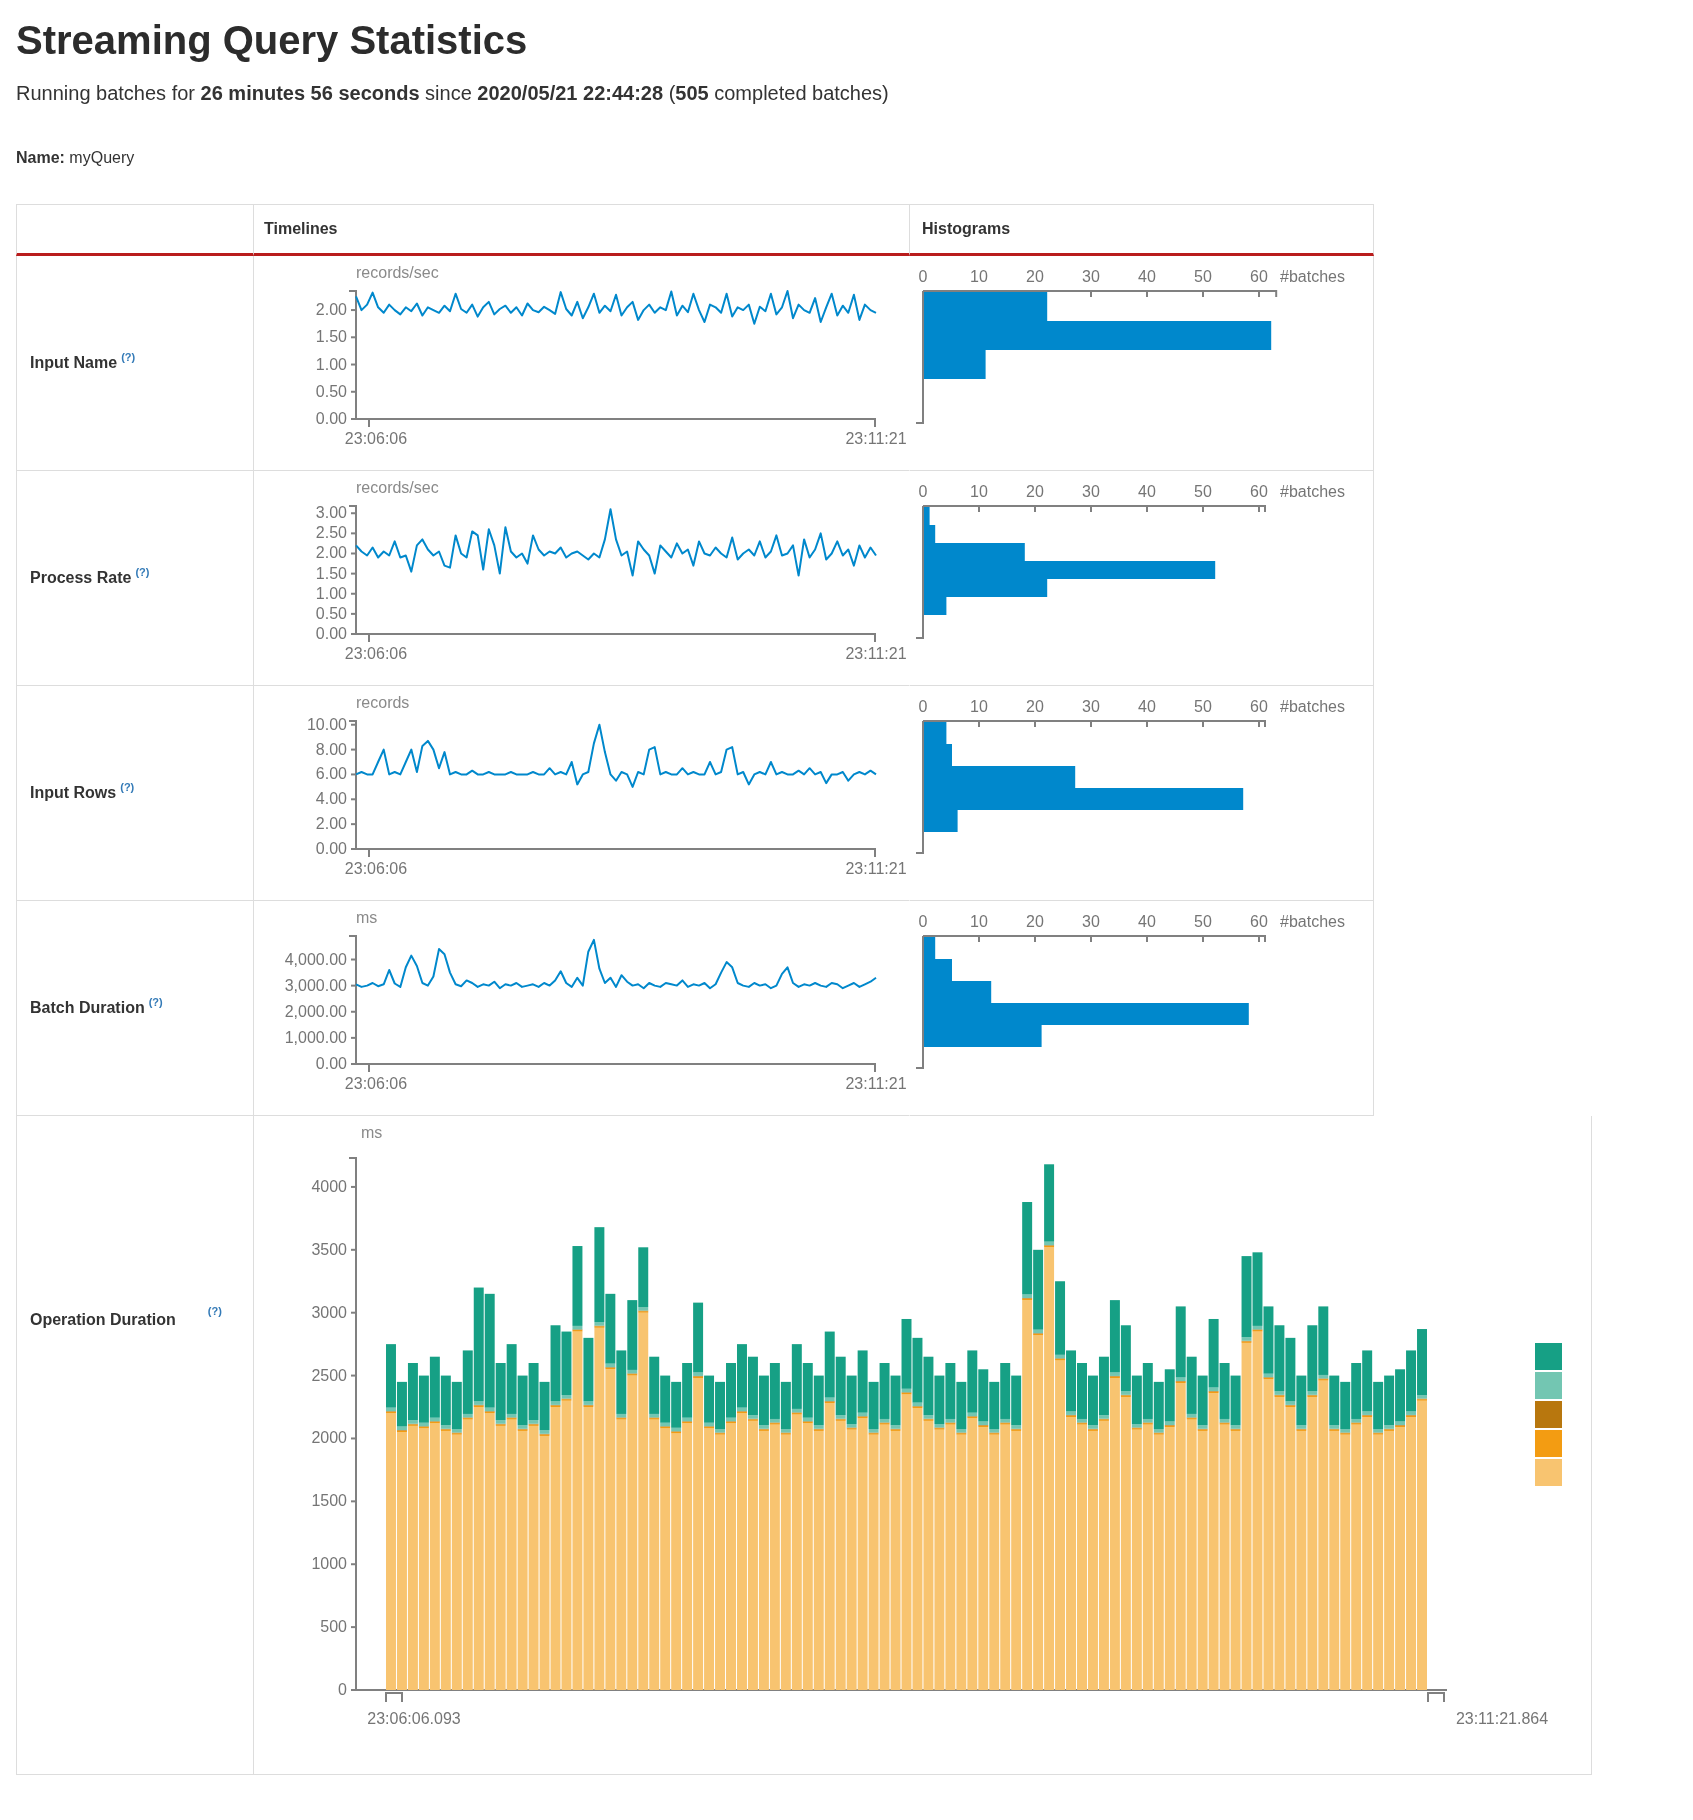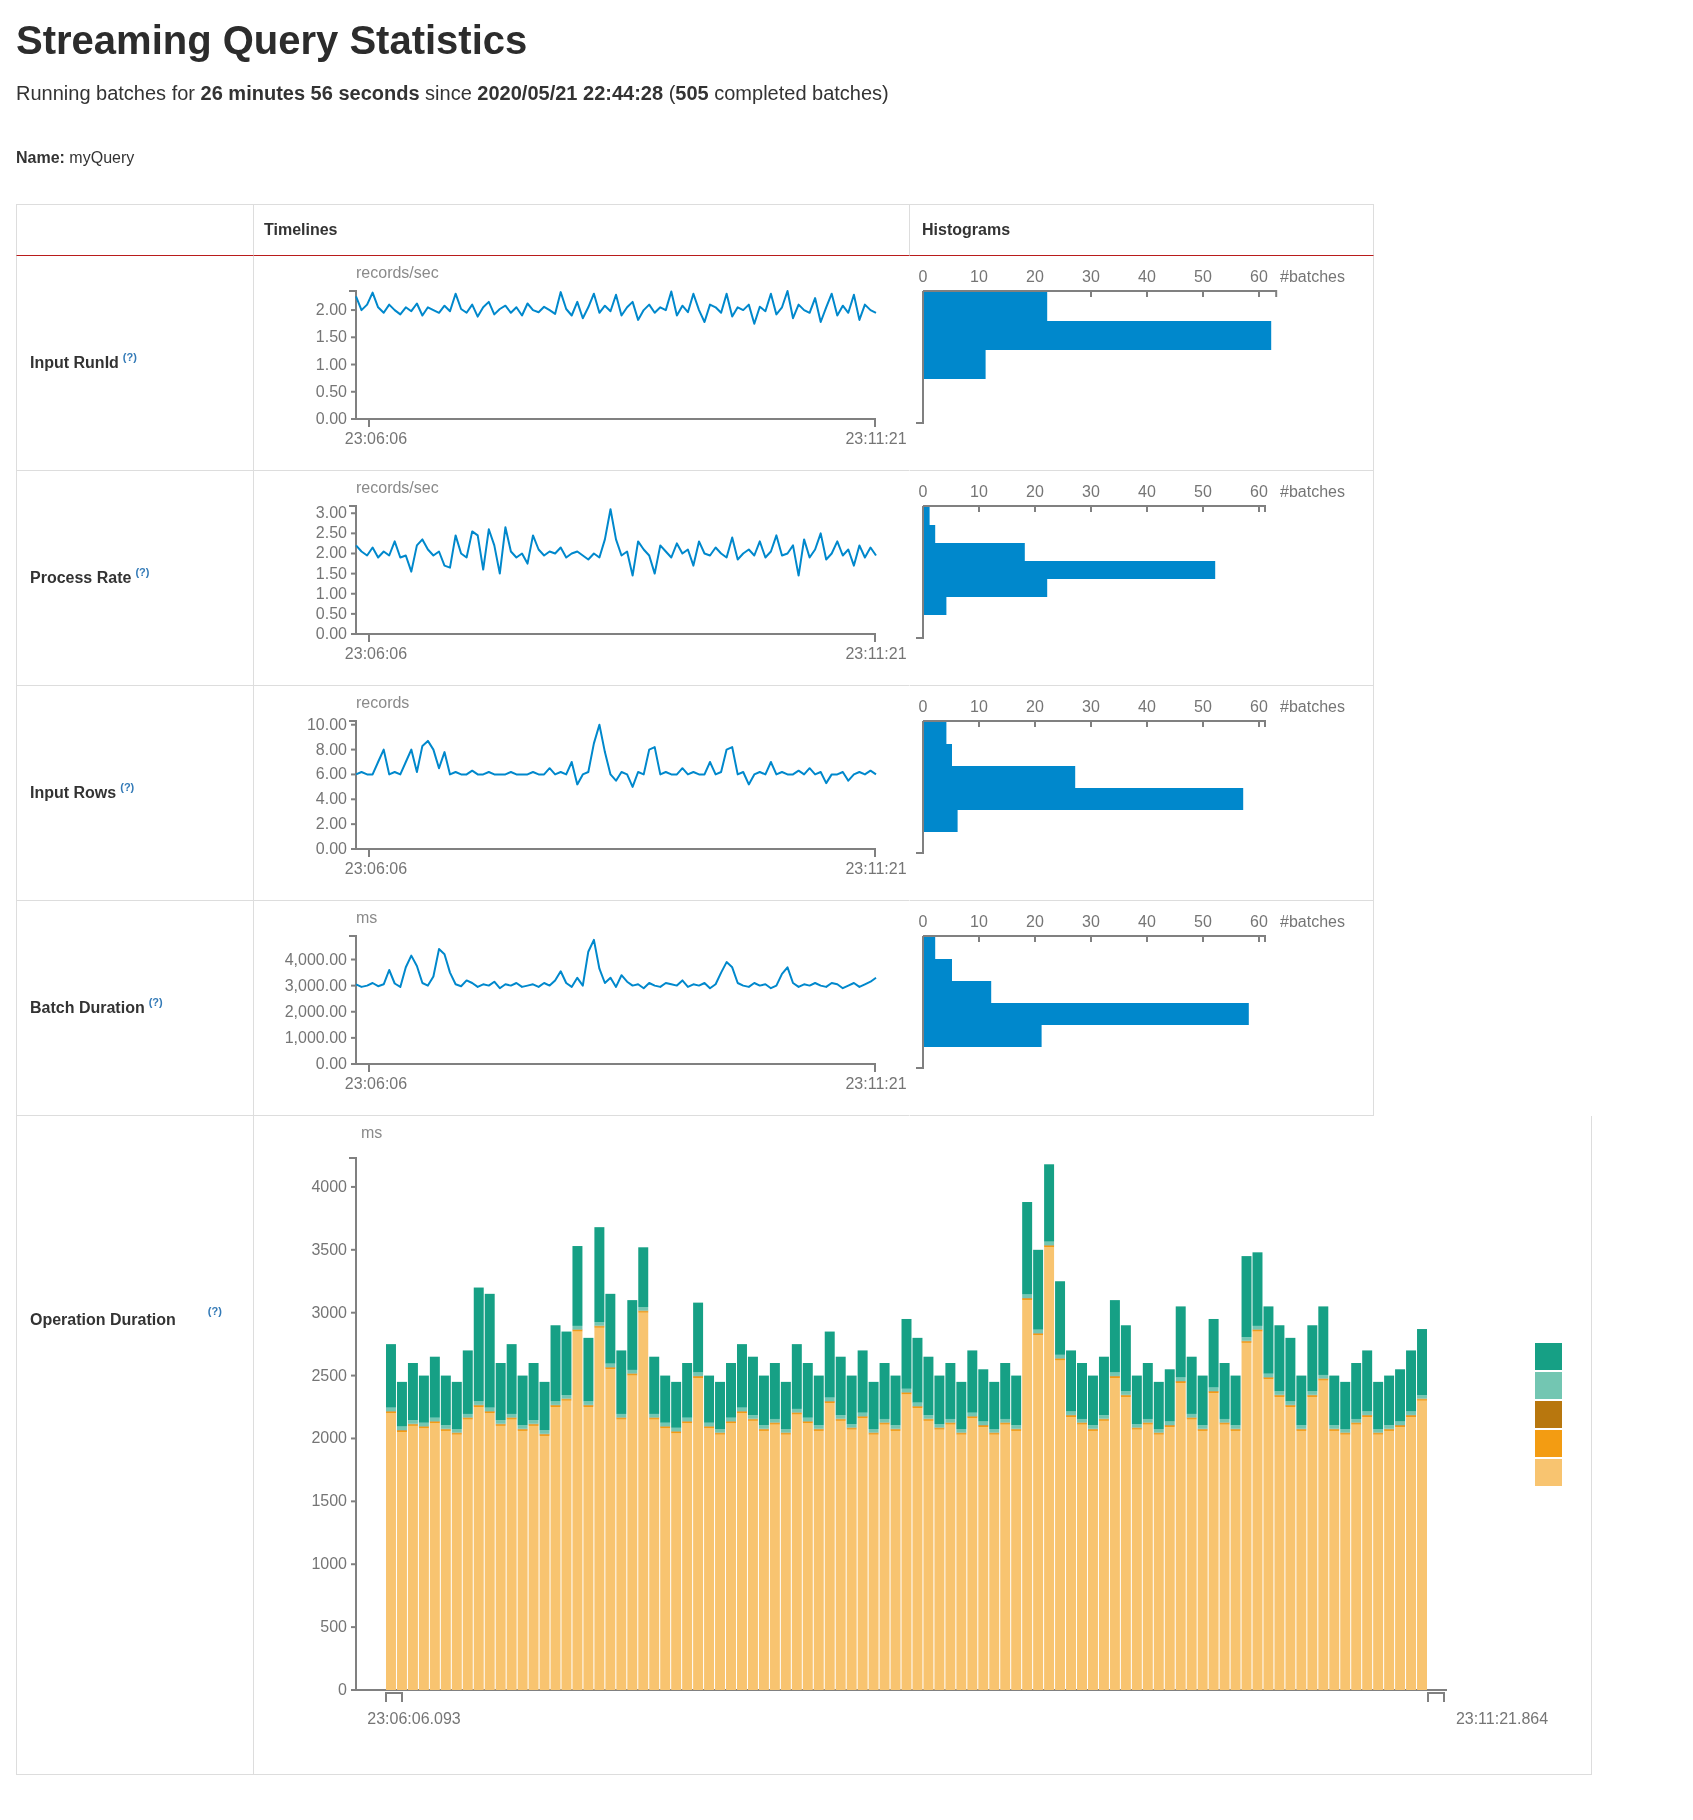--- a/index.html
+++ b/index.html
@@ -6,21 +6,21 @@
     font-family:"Liberation Sans",sans-serif;}
   .page{padding:10px 0 24px 16px;}
   h1{margin:8px 0 0;font-size:40px;font-weight:700;color:#2c2c2c;}
   .subtitle{margin:19px 0 0;font-size:20px;}
   .meta{margin-top:39px;font-size:16px;line-height:27px;}
   .meta p{margin:0;}
   b{font-weight:700;}
   .stats-table{margin-top:33px;font-size:16px;}
   .t-row{display:flex;width:max-content;}
   .cell{box-sizing:border-box;position:relative;background:#fff;}
-  .thead .cell{border-top:1px solid #ddd;border-bottom:1px solid #b91c1c;height:52px;
+  .thead .cell{border-top:1px solid #ddd;border-bottom:3px solid #b91c1c;height:52px;
     display:flex;align-items:center;font-weight:700;}
   .c-label{width:238px;border-left:1px solid #ddd;border-right:1px solid #ddd;padding-left:13px;}
   .c-tl{width:656px;border-right:1px solid transparent;}
   .thead .c-tl{border-right:1px solid #ddd;padding-left:10px;}
   .c-h{width:464px;border-right:1px solid #ddd;}
   .thead .c-h{padding-left:12px;}
   .body-row .cell{height:215px;border-bottom:1px solid #ddd;}
   .body-row .c-label{display:flex;align-items:center;font-weight:700;}
   .last-row .cell{height:659px;}
   .last-row .c-label{align-items:flex-start;padding-top:195px;gap:28px;}
@@ -52,21 +52,21 @@
       <div class="cell c-tl">
           <span>Timelines</span>
         </div>
       <div class="cell c-h">
           <span>Histograms</span>
         </div>
     </div>
 
     <div class="t-row body-row">
       <div class="cell c-label">
-        <span class="metric">Input RunId</span>
+        <span class="metric">Input Name</span>
         <sup class="help">(?)</sup>
       </div>
       <div class="cell c-tl">
         <svg class="chart" width="655" height="215">
             <text x="102" y="22" text-anchor="start" class="unit">records/sec</text>
             <path d="M95,35 H102 V163" fill="none" stroke="#808080" stroke-width="2"></path>
             <path d="M102,163 H622" fill="none" stroke="#808080" stroke-width="2"></path>
             <path d="M115,163 V171" stroke="#808080" stroke-width="2"></path>
             <path d="M621,163 V171" stroke="#808080" stroke-width="2"></path>
             <path d="M97,54.06382978723404 H102" stroke="#808080" stroke-width="2"></path>

